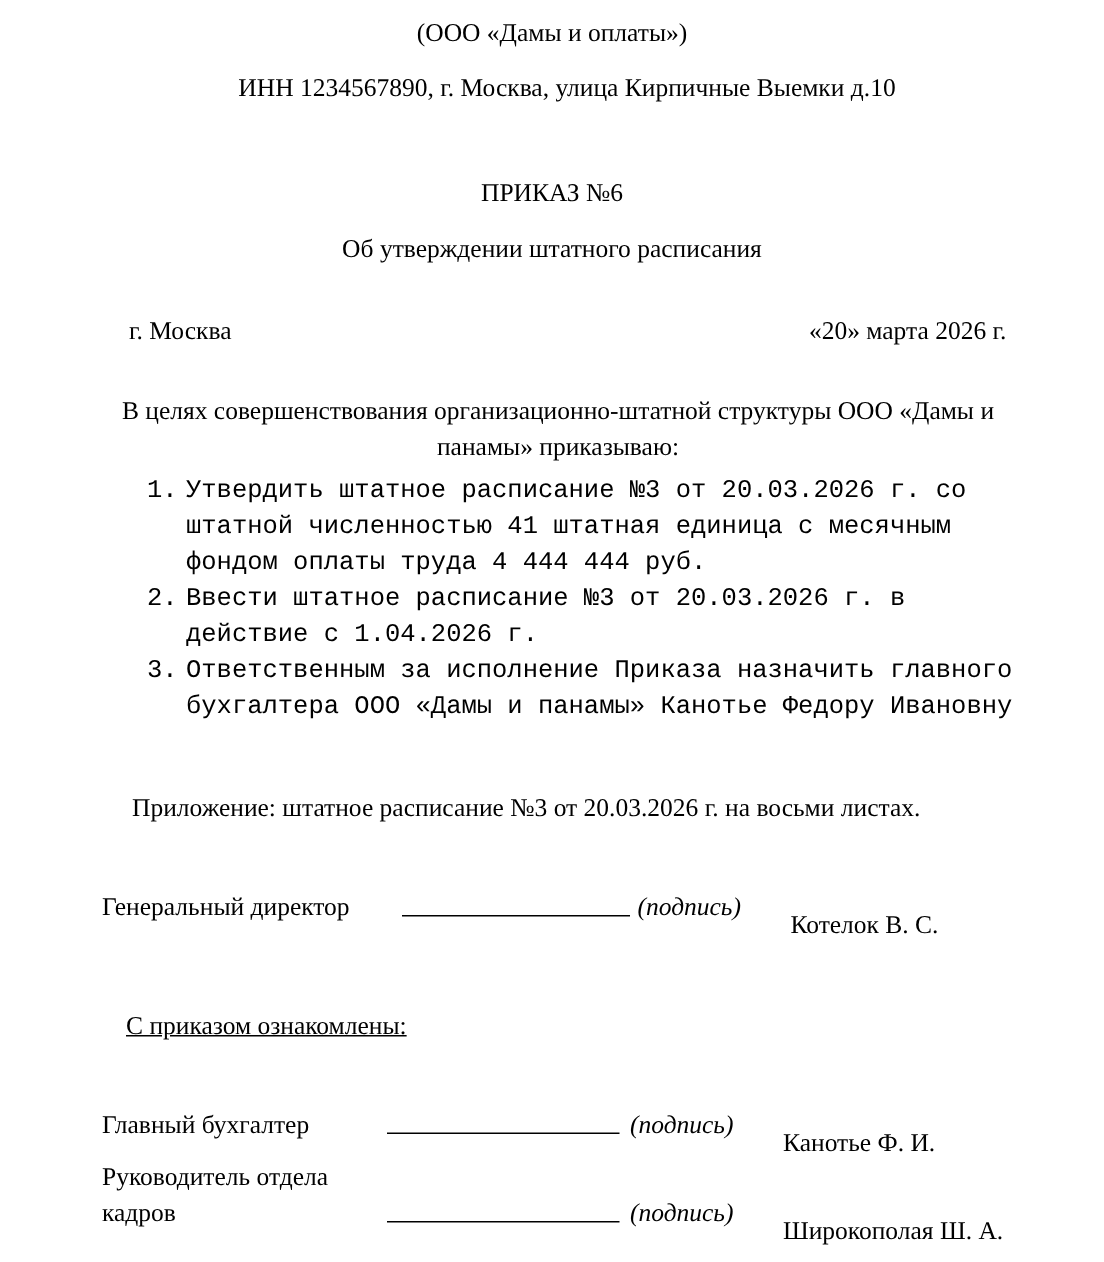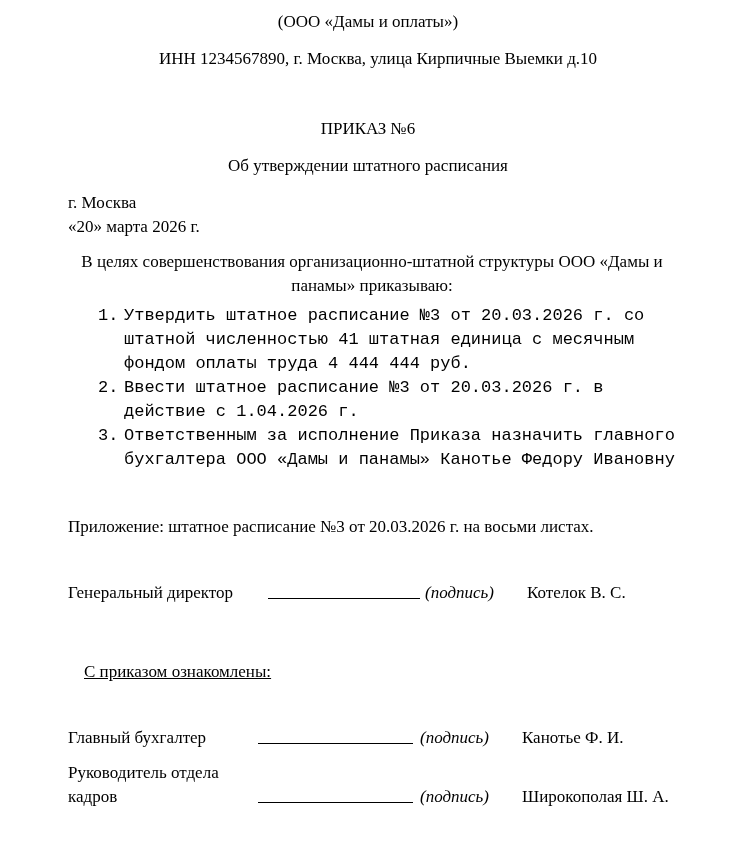--- a/index.html
+++ b/index.html
@@ -50,24 +50,23 @@
     margin: 0;
     padding-top: 13px;
     line-height: 24px;
   }
 
   
   .place-date {
     display: flex;
     justify-content: space-between;
     align-items: baseline;
-    margin: 0;
+    margin: 18px;
     padding: 13px 47px 0 68px;
     line-height: 24px;
-    flex-direction: column;
   }
 
   
   .preamble {
     margin: 0;
     padding: 11px 60px 0 68px;
     line-height: 24px;
     text-align: center;
   }
 
@@ -92,21 +91,21 @@
     position: absolute;
     left: 98px;
     top: 0;
     width: 20px;
     text-align: left;
   }
 
   
   .appendix {
     margin: 0;
-    padding: 43px 60px 0 68px;
+    padding: 43px 60px 0 88px;
     line-height: 24px;
   }
 
   
   .sig-row {
     position: relative;
     height: 24px;
     line-height: 24px;
     margin: 0;
     padding-left: 44px;
@@ -124,21 +123,21 @@
     background: #000000;
   }
   .sig-hint {
     position: absolute;
     top: 0;
     font-style: italic;
     white-space: nowrap;
   }
   .sig-name {
     position: absolute;
-    top: 0;
+    top: 12px;
     white-space: nowrap;
     font-family: Liberation Serif, serif;
   }
 
   .sig-director { margin-top: 42px; }
   .sig-director .sig-rule { left: 268px; width: 152px; }
   .sig-director .sig-hint { left: 425px; }
   .sig-director .sig-name { left: 527px; }
 
   .ack-heading {

